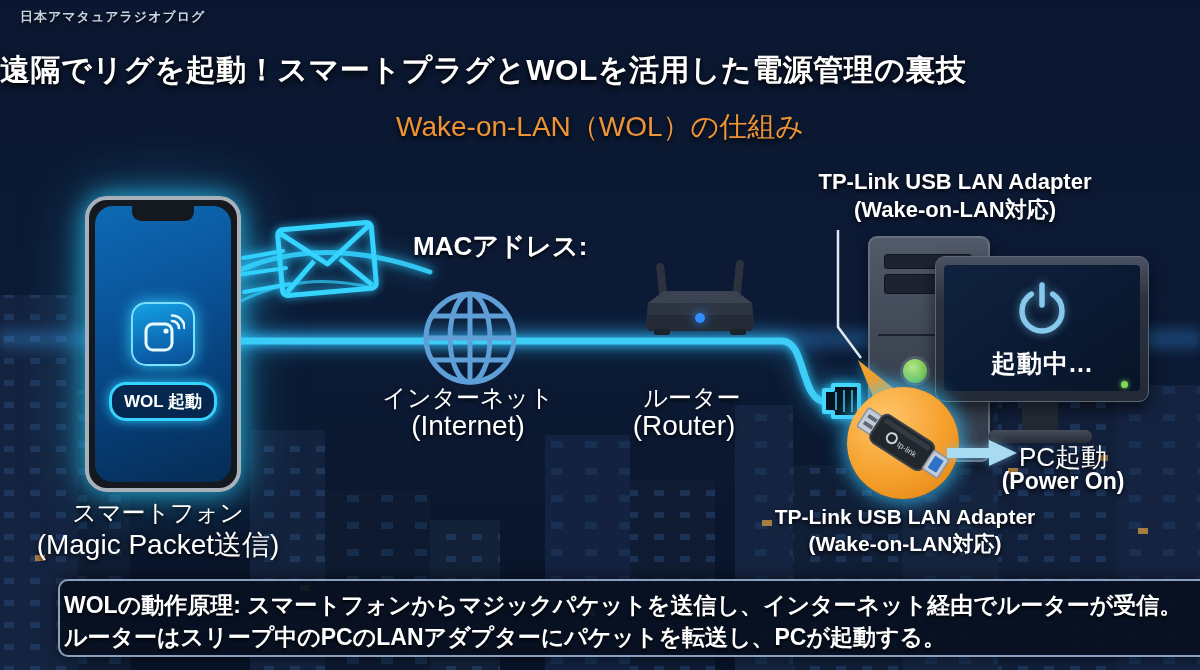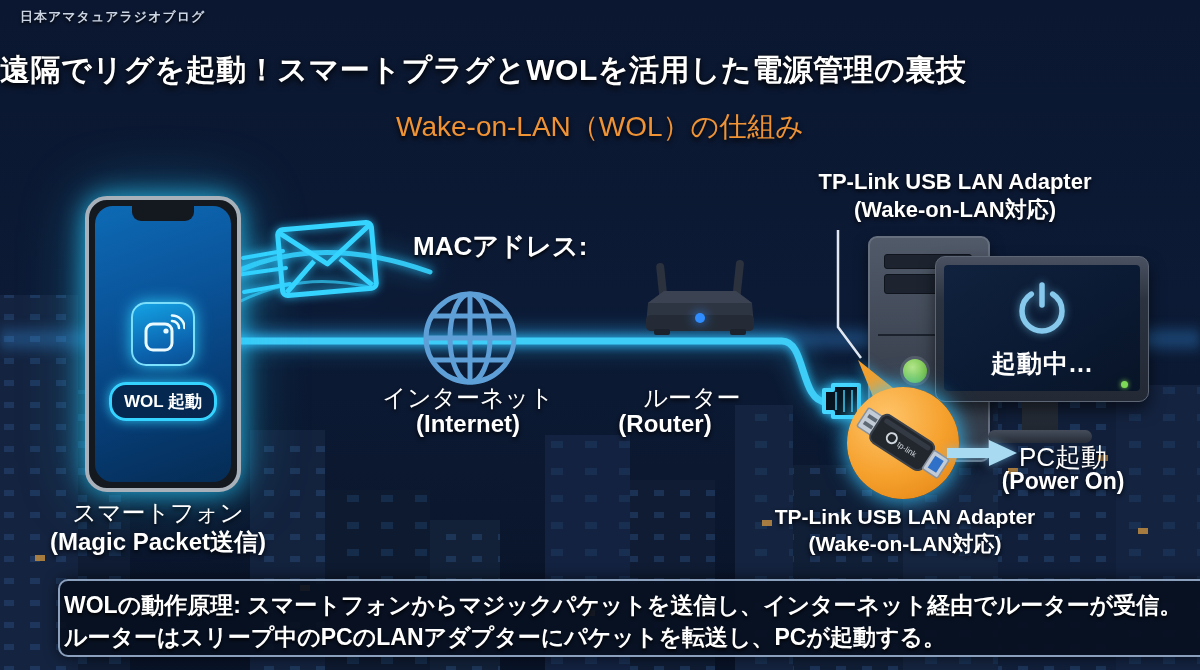--- a/index.html
+++ b/index.html
@@ -26,21 +26,21 @@
   .phone-screen{position:absolute;left:6px;top:6px;right:6px;bottom:6px;border-radius:18px;
     background:linear-gradient(160deg,#0d6ab5 0%,#0a549a 35%,#073f79 65%,#052c55 100%);overflow:hidden;}
   .notch{position:absolute;left:50%;top:0;transform:translateX(-50%);width:62px;height:15px;background:#14181f;border-radius:0 0 9px 9px;}
   .appicon{position:absolute;left:50%;top:96px;transform:translateX(-50%);width:60px;height:60px;border-radius:15px;
     background:linear-gradient(165deg,#14a2e4 0%,#0b62ad 70%,#094f92 100%);
     border:2px solid rgba(130,230,255,.95);box-shadow:0 0 16px rgba(47,210,255,.9);}
   .wolbtn{position:absolute;left:50%;top:176px;transform:translateX(-50%);width:102px;height:33px;border-radius:17px;
     border:3px solid #35d3ff;background:rgba(5,38,76,.9);box-shadow:0 0 12px rgba(47,210,255,.85);
     color:#fff;font-size:17px;font-weight:700;display:flex;align-items:center;justify-content:center;}
   .cap1{font-size:24px;font-weight:400;text-shadow:0 2px 4px rgba(0,0,0,.9);}
-  .cap2{font-size:24px;font-weight:700;text-shadow:0 2px 4px rgba(0,0,0,.9);}
+  .cap2{font-size:28px;font-weight:400;text-shadow:0 2px 4px rgba(0,0,0,.9);}
   .cap3{font-size:21px;font-weight:800;text-shadow:0 2px 4px rgba(0,0,0,.9);}
   .mac{left:385px;top:232px;font-size:26px;font-weight:700;line-height:29px;text-shadow:0 2px 3px rgba(0,0,0,.9);margin-left:28px;}
   .neon{filter:drop-shadow(0 0 5px rgba(43,200,255,.95)) drop-shadow(0 0 12px rgba(43,200,255,.45));}
   .softneon{filter:drop-shadow(0 0 4px rgba(43,200,255,.8));}
   
   .routerled{filter:drop-shadow(0 0 6px #2f8dff);}
   
   .tower{left:868px;top:236px;width:118px;height:222px;border-radius:9px;
     background:linear-gradient(180deg,#515a69 0%,#3c4452 55%,#333a47 100%);
     border:2px solid #666f7e;box-shadow:0 6px 14px rgba(0,0,0,.5);}
@@ -165,21 +165,21 @@
     <rect x="28" y="8" width="8" height="42" rx="4" fill="#2b323e" transform="rotate(-6 32 29)"></rect>
     <rect x="104" y="5" width="8" height="45" rx="4" fill="#2b323e" transform="rotate(6 108 27)"></rect>
     <path d="M 18 48 L 34 36 H 106 L 122 48 L 124 70 Q 124 76 118 76 H 22 Q 16 76 16 70 Z" fill="#2e3542"></path>
     <path d="M 18 48 L 34 36 H 106 L 122 48 Z" fill="#3b4353"></path>
     <rect x="16" y="60" width="108" height="16" rx="5" fill="#242b36"></rect>
     <rect x="24" y="74" width="16" height="6" rx="2" fill="#1c222c"></rect>
     <rect x="100" y="74" width="16" height="6" rx="2" fill="#1c222c"></rect>
     <circle class="routerled" cx="70" cy="63" r="5" fill="#2f8dff"></circle>
   </svg>
   <div class="abs ctr cap1" style="left:692px;top:382px">ルーター</div>
-  <div class="abs ctr cap2" style="left:665px;top:410px">(Router)</div>
+  <div class="abs ctr cap2" style="left:684px;top:410px">(Router)</div>
 
   <div class="abs tower">
     <div class="bay" style="top:16px;height:13px;"></div>
     <div class="bay" style="top:36px;height:18px;"></div>
     <div class="towerline" style="top:96px;"></div>
     <div class="pwrbtn"></div>
   </div>
 
   <div class="abs stand-neck"></div>
   <div class="abs stand-base"></div>

